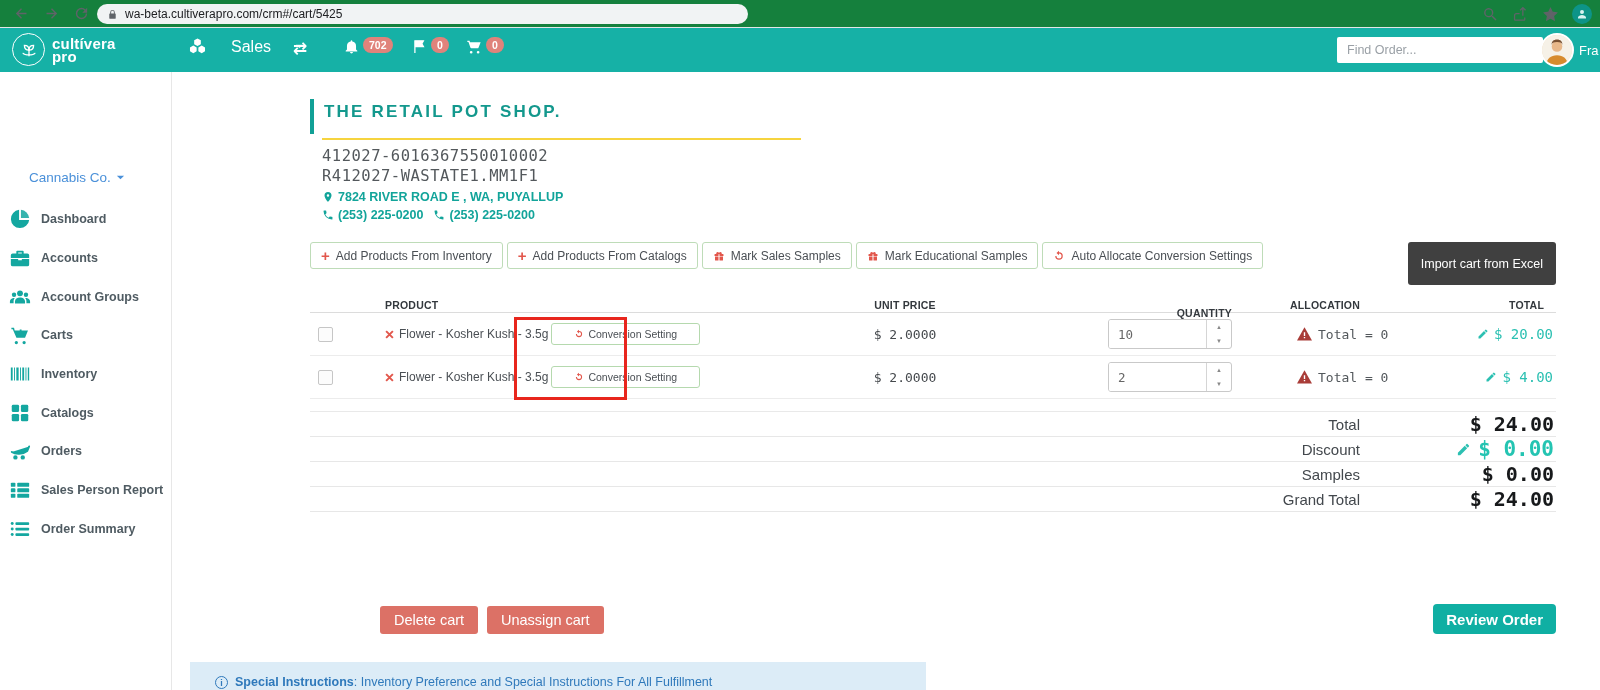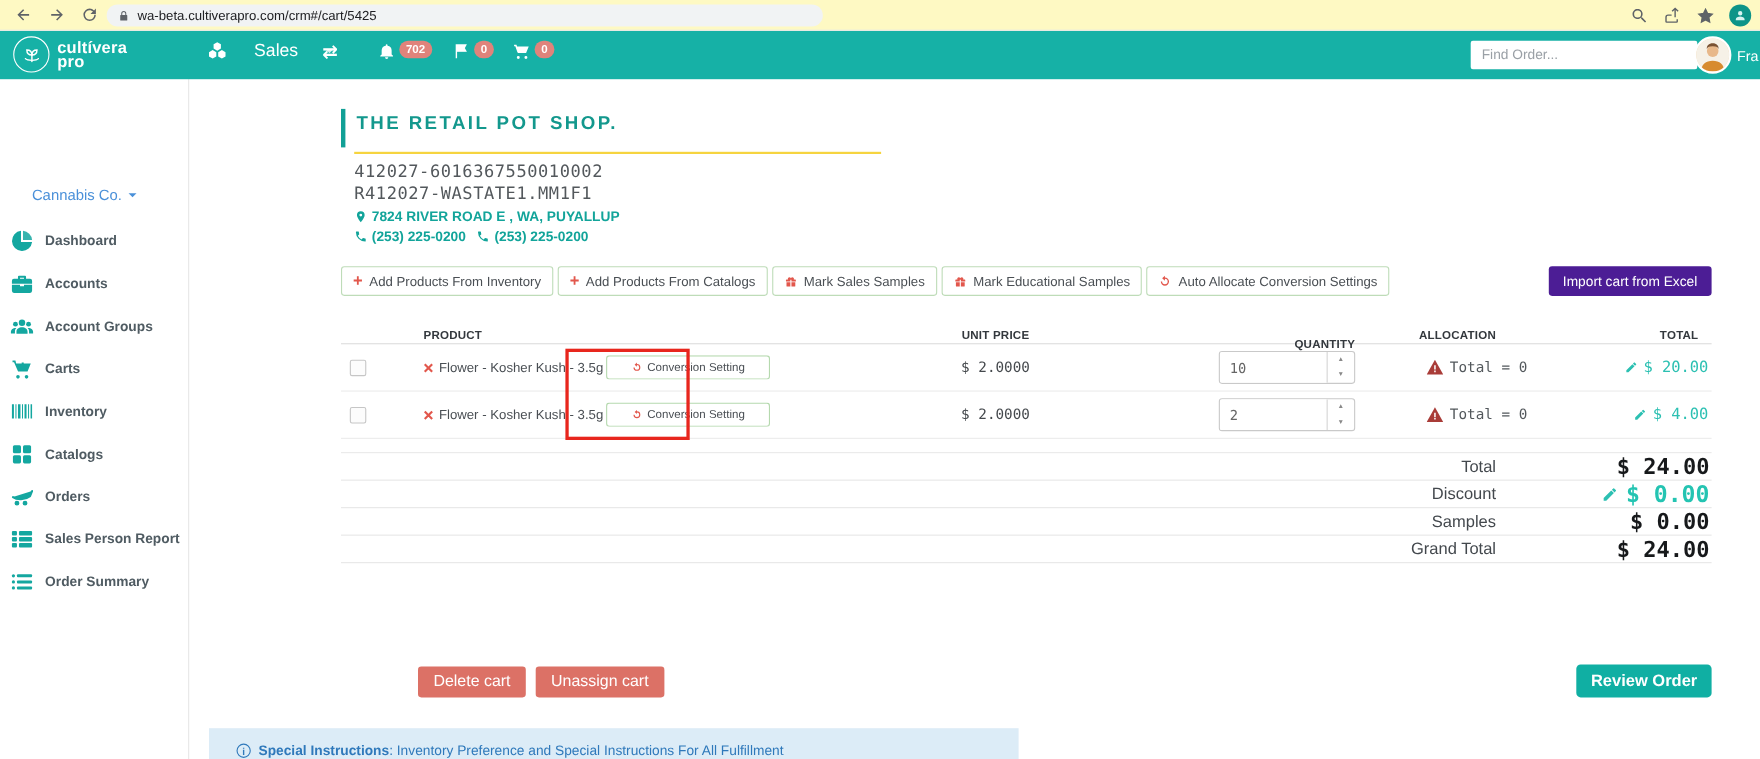--- a/index.html
+++ b/index.html
@@ -3,21 +3,21 @@
 <meta charset="utf-8">
 <style>
   * { margin:0; padding:0; box-sizing:border-box; }
   html,body { width:1600px; height:690px; overflow:hidden; background:#fff;
               font-family:"Liberation Sans",sans-serif; position:relative; }
   .digit { font-family:"DejaVu Sans Mono",monospace; }
   svg { display:block; }
 
   
   #browser-bar { position:absolute; left:0; top:0; width:1600px; height:28px;
-    background:#fef9c3; border-bottom:1px solid #e4e6e8; display:flex; align-items:center; z-index:5; }
+    background:#15803d; border-bottom:1px solid #e4e6e8; display:flex; align-items:center; z-index:5; }
   .chrome-ic { width:17px; height:17px; fill:#5f6368; flex:none; }
   .chrome-btn { margin-left:13px; cursor:pointer; }
   #url-pill { position:absolute; left:97px; top:4px; width:651px; height:20px;
     background:#f1f3f4; border-radius:10px; display:flex; align-items:center; padding:0 10px; gap:7px; }
   #url-pill svg { width:11px; height:11px; fill:#5f6368; }
   #url-text { font-size:12px; color:#202124; white-space:nowrap; }
   #chrome-right { position:absolute; right:8px; top:0; height:28px; display:flex; align-items:center; gap:13px; }
   #chrome-avatar { width:20px; height:20px; border-radius:50%; background:#0d9488; display:flex; align-items:center; justify-content:center; }
   #chrome-avatar svg { width:12px; height:12px; fill:#d8f3f0; }
 
@@ -68,21 +68,21 @@
   .contact-line svg { width:12px; height:12px; fill:#12a49a; }
   #phone-line span.ph { margin-right:6px; }
 
   
   #action-row { position:absolute; left:310px; top:242px; display:flex; gap:4px; }
   .btn-outline { height:27px; border:1px solid #bedcb8; background:#fff; border-radius:3px;
     display:flex; align-items:center; gap:6px; padding:0 10px; font-size:12px; color:#4a4f54; cursor:pointer; }
   .red-ic { color:#e2574c; font-weight:bold; display:flex; }
   .red-ic svg { width:12px; height:12px; fill:#e2574c; }
   .plus-glyph { font-size:15px; line-height:12px; }
-  #import-btn { position:absolute; right:44px; top:242px; height:27px; background:#4c1d95; color:#fff;
+  #import-btn { position:absolute; right:44px; top:242px; height:43px; background:#404040; color:#fff;
     border:none; border-radius:3px; font-size:12.5px; padding:0 13px; cursor:pointer;
     font-family:"Liberation Sans",sans-serif; }
 
   
   #cart-table { position:absolute; left:310px; top:290px; right:44px; }
   .t-row { display:grid; grid-template-columns:50px 430px 230px 230px 150px 1fr; align-items:center; }
   .t-head { height:23px; border-bottom:1px solid #dcdcdc; }
   .th { font-size:10.5px; font-weight:bold; color:#33383d; letter-spacing:.2px; }
   .th.c-prod { padding-left:25px; }
   .th.c-price { text-align:center; }

